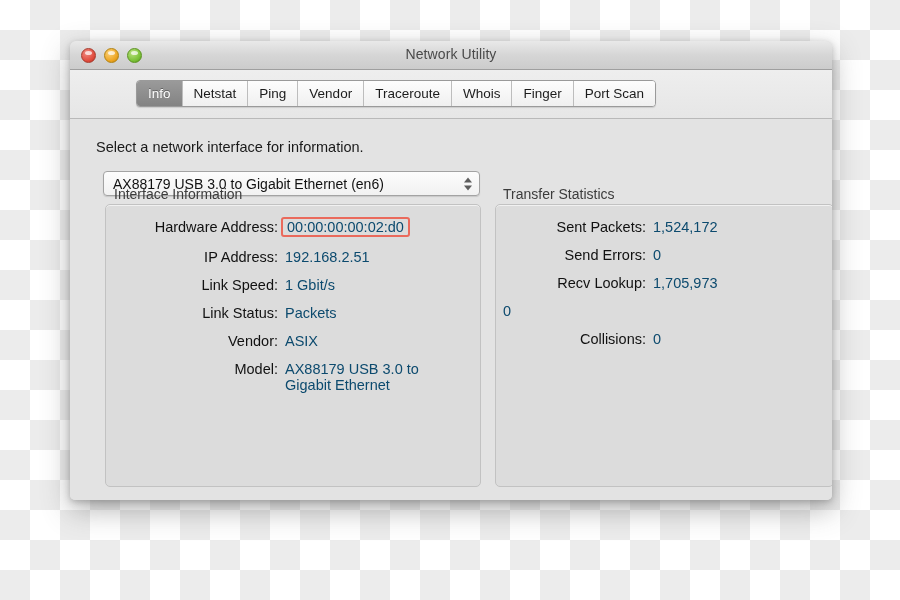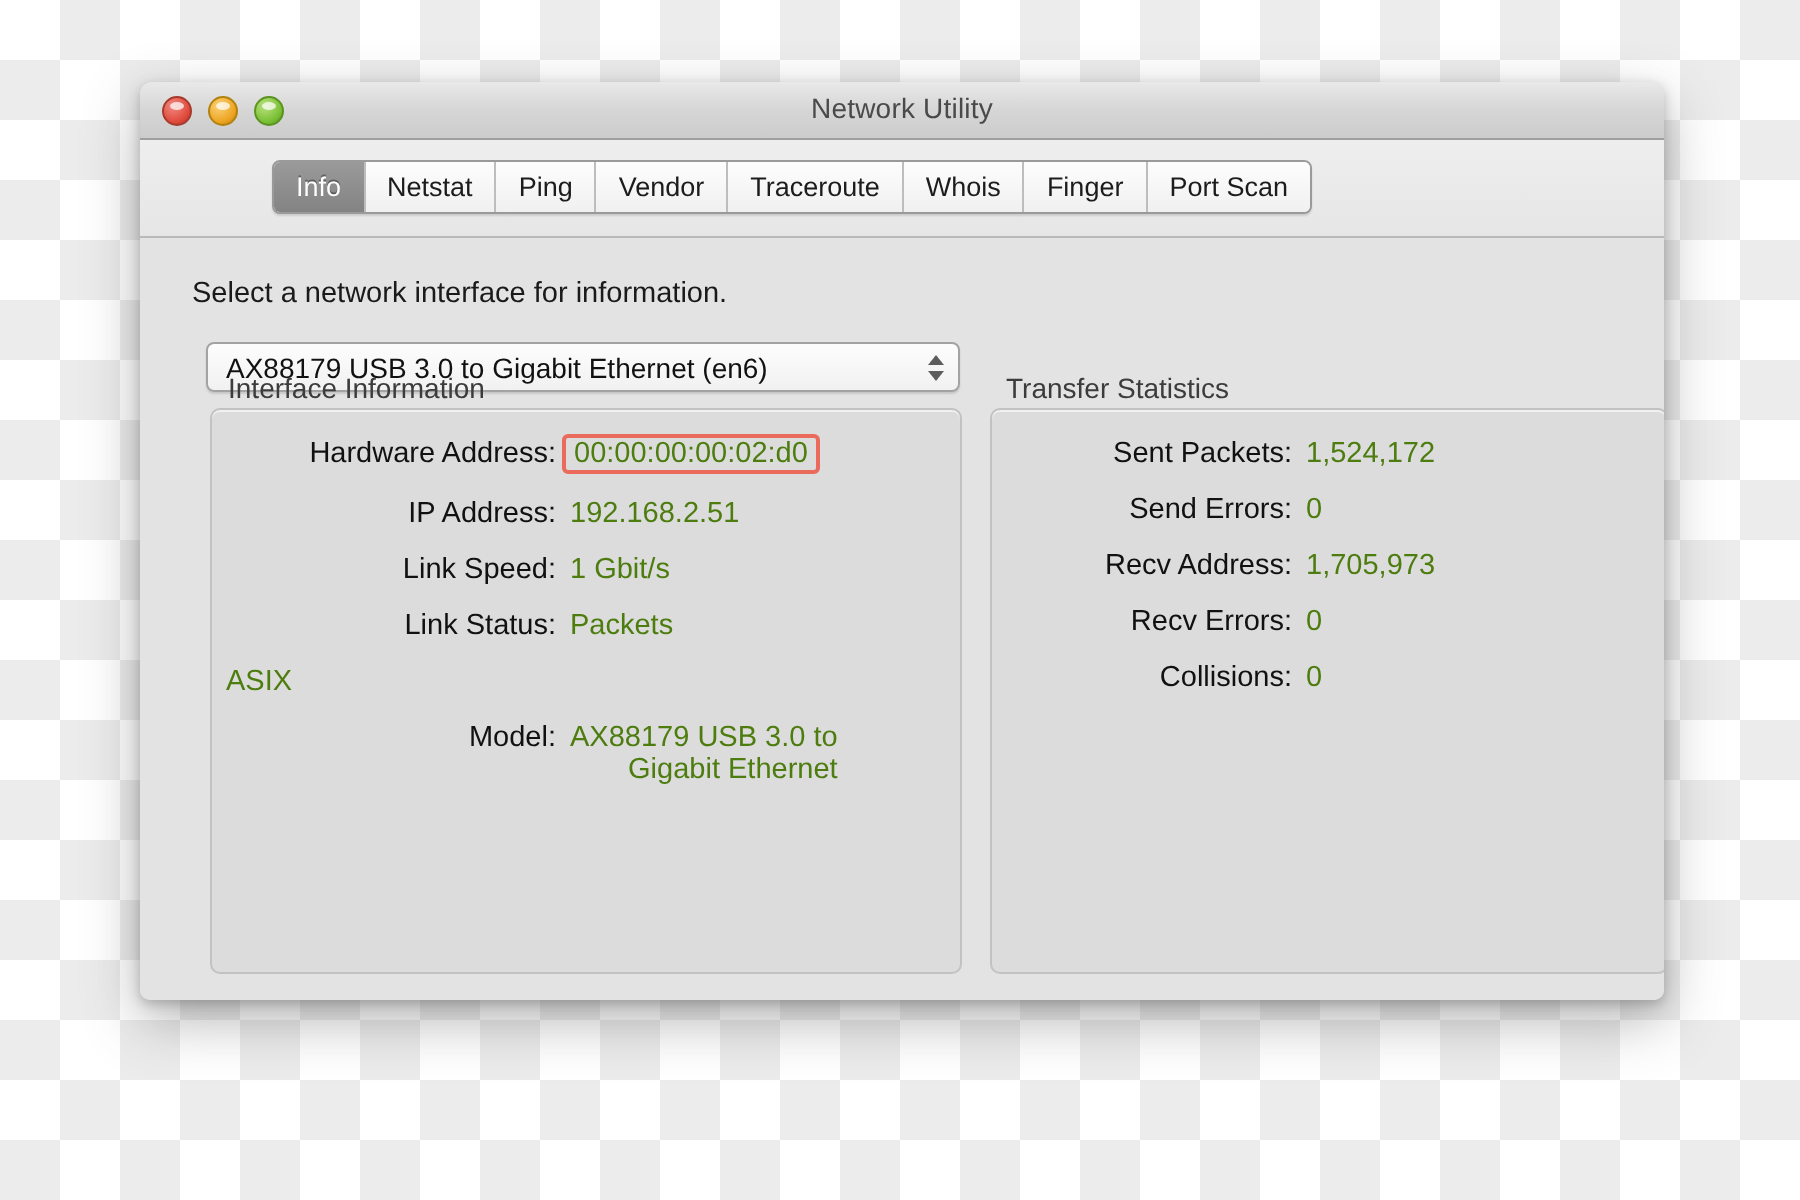--- a/index.html
+++ b/index.html
@@ -209,22 +209,21 @@
     color: #111;
   }
   .row .lbl {
     text-align: right;
     white-space: nowrap;
     color: #111;
   }
   .row .val {
     margin-left: 7px;
     white-space: pre-line;
-    color: #4d7c0f;
-    text-align: right;
+    color: #0c4a6e;
   }
   #iface-box .row .lbl { width: 172px; }
   #stats-box .row .lbl { width: 150px; }
 
   .row.highlight .val {
     border: 2px solid #ea6a5c;
     border-radius: 3px;
     padding: 0px 4px;
     margin-left: 3px;
     margin-top: -2px;
@@ -283,20 +282,21 @@
           </div>
           <div class="row">
             <div class="lbl">Link Speed:</div>
             <div class="val">1 Gbit/s</div>
           </div>
           <div class="row">
             <div class="lbl">Link Status:</div>
             <div class="val">Packets</div>
           </div>
           <div class="row">
+            <div class="lbl">Vendor:</div>
             <div class="val">ASIX</div>
           </div>
           <div class="row">
             <div class="lbl">Model:</div>
             <div class="val">AX88179 USB 3.0 to
 Gigabit Ethernet</div>
           </div>
         </div>
     </div>
 
@@ -305,25 +305,24 @@
       <div class="rows">
           <div class="row">
             <div class="lbl">Sent Packets:</div>
             <div class="val">1,524,172</div>
           </div>
           <div class="row">
             <div class="lbl">Send Errors:</div>
             <div class="val">0</div>
           </div>
           <div class="row">
-            <div class="lbl">Recv Address:</div>
+            <div class="lbl">Recv Lookup:</div>
             <div class="val">1,705,973</div>
           </div>
           <div class="row">
-            <div class="lbl">Recv Errors:</div>
             <div class="val">0</div>
           </div>
           <div class="row">
             <div class="lbl">Collisions:</div>
             <div class="val">0</div>
           </div>
         </div>
     </div>
 
   </div>

